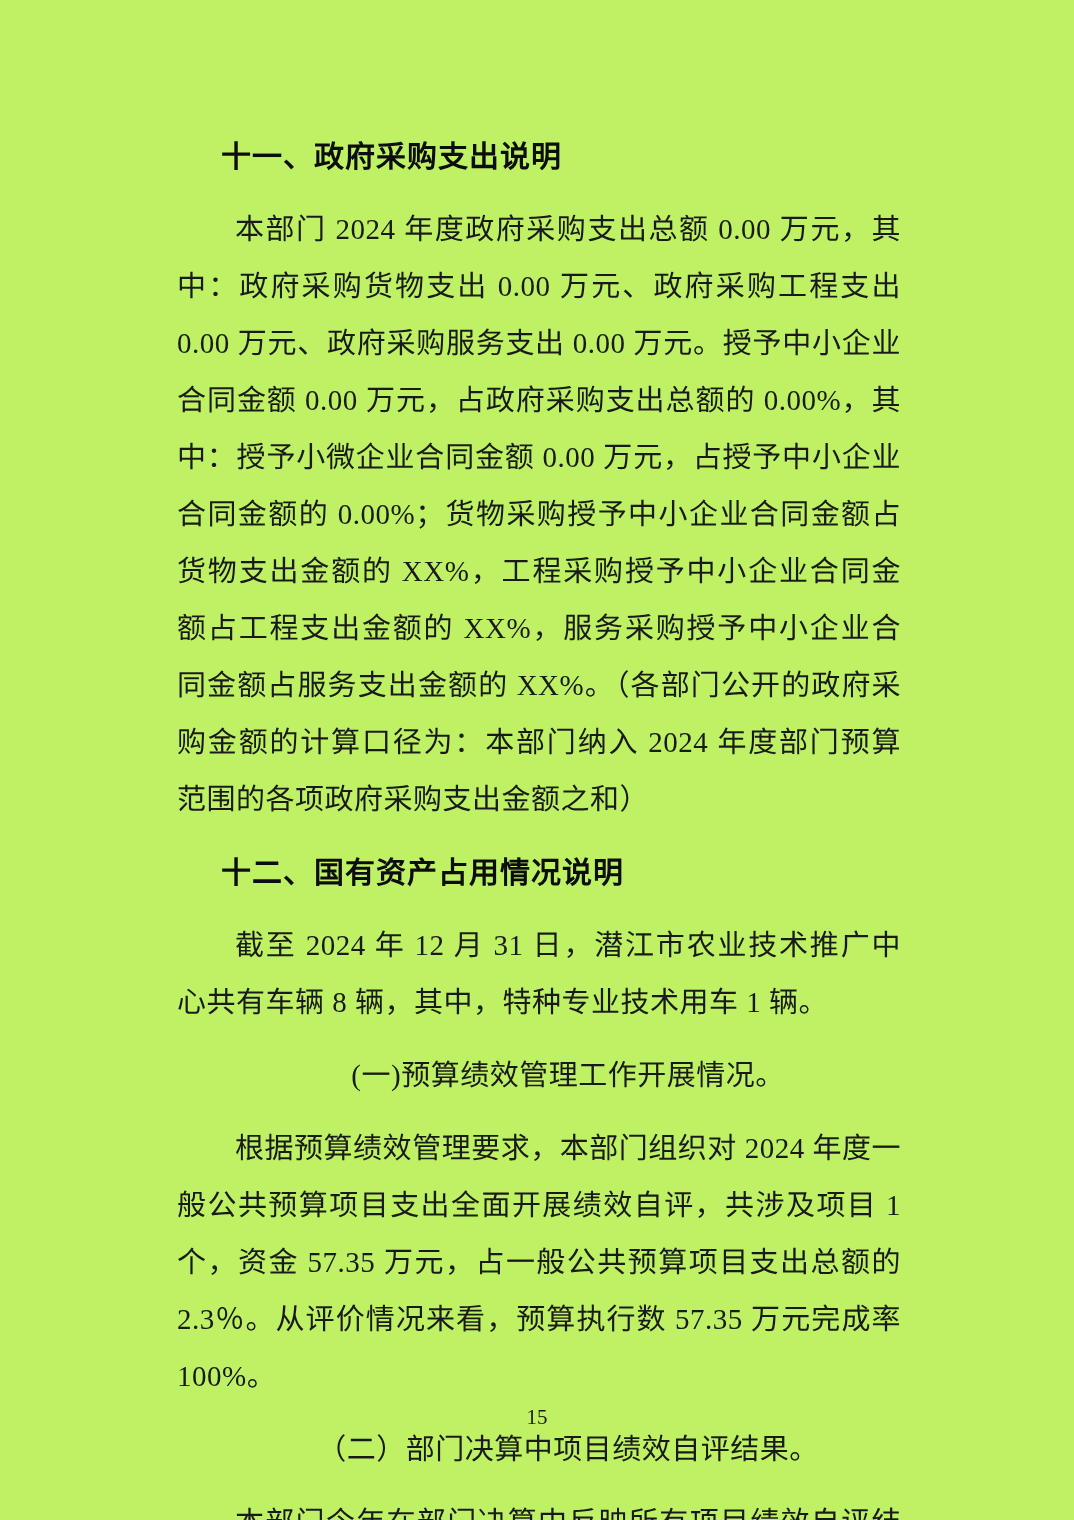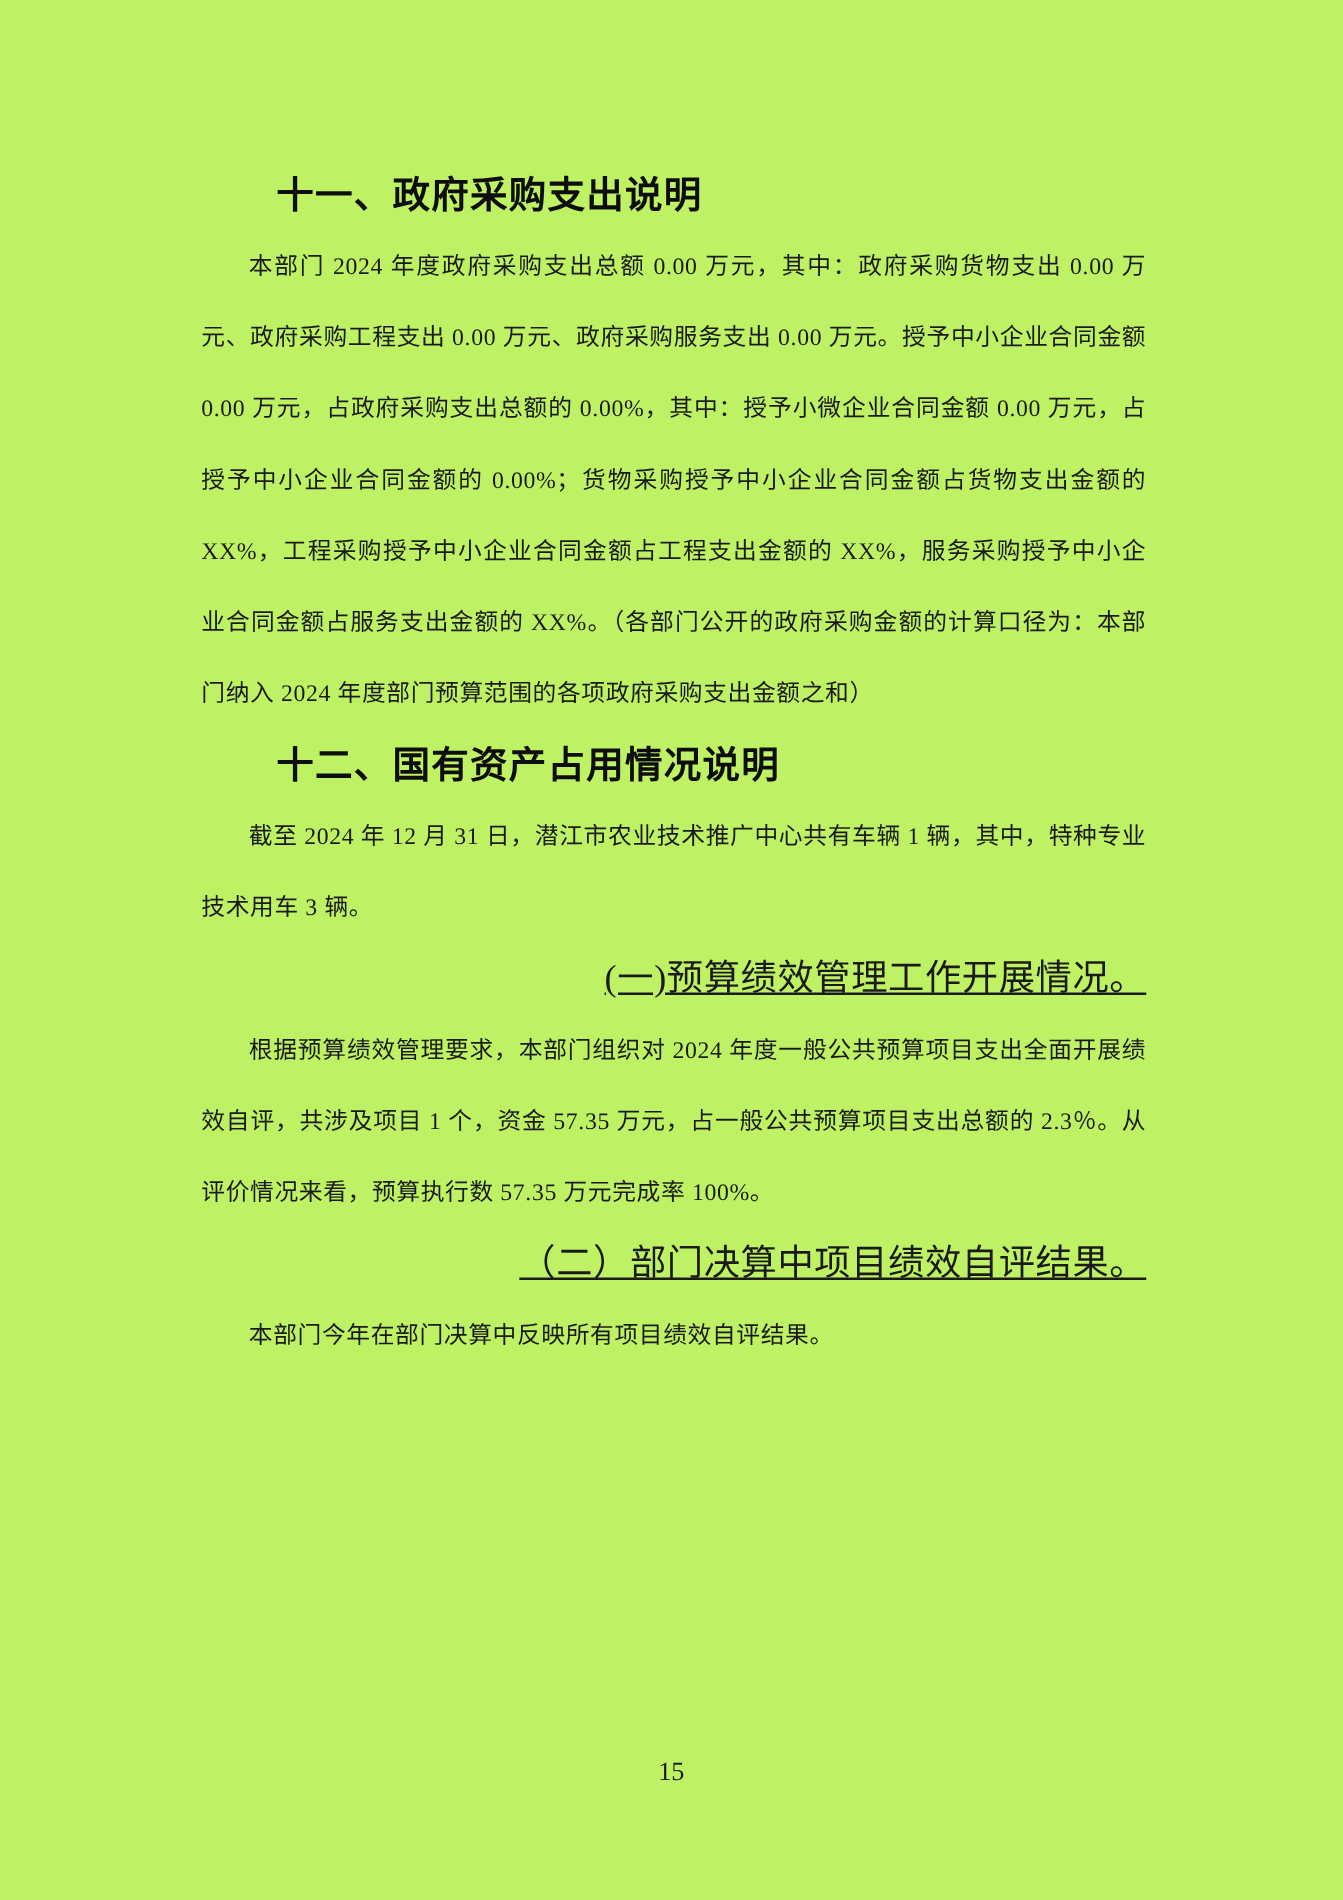--- a/index.html
+++ b/index.html
@@ -27,38 +27,37 @@
     margin: 0;
     font-family: "Liberation Sans", "DejaVu Sans", sans-serif;
     font-weight: 700;
     font-size: 30px;
     line-height: 57px;
     text-indent: 2em;
     letter-spacing: 1px;
     color: #0d0d0d;
   }
   .doc-paragraph {
-    margin: 0;
-    font-size: 19px;
+    margin: 16px;
+    font-size: 29px;
     line-height: 57px;
     text-indent: 2em;
     text-align: justify;
     text-justify: inter-ideograph;
     letter-spacing: 0.5px;
     color: #1a1a1a;
   }
   .doc-subheading {
     margin: 0;
     font-size: 29px;
     line-height: 57px;
     text-indent: 2em;
-    text-align: right;
+    text-align: center;
     letter-spacing: 0.5px;
     color: #1a1a1a;
-    text-decoration: underline;
   }
   .page-footer {
     position: absolute;
     left: 0;
     right: 0;
     top: 1405px;
     text-align: center;
   }
   .page-number {
     font-family: "Liberation Serif", "DejaVu Serif", serif;
@@ -71,21 +70,21 @@
 
 <div class="page">
   <div class="content">
 
     <h2 class="doc-heading">十一、政府采购支出说明</h2>
 
     <p class="doc-paragraph">本部门 2024 年度政府采购支出总额 0.00 万元，其中：政府采购货物支出 0.00 万元、政府采购工程支出 0.00 万元、政府采购服务支出 0.00 万元。授予中小企业合同金额 0.00 万元，占政府采购支出总额的 0.00%，其中：授予小微企业合同金额 0.00 万元，占授予中小企业合同金额的 0.00%；货物采购授予中小企业合同金额占货物支出金额的 XX%，工程采购授予中小企业合同金额占工程支出金额的 XX%，服务采购授予中小企业合同金额占服务支出金额的 XX%。（各部门公开的政府采购金额的计算口径为：本部门纳入 2024 年度部门预算范围的各项政府采购支出金额之和）</p>
 
     <h2 class="doc-heading">十二、国有资产占用情况说明</h2>
 
-    <p class="doc-paragraph">截至 2024 年 12 月 31 日，潜江市农业技术推广中心共有车辆 1 辆，其中，特种专业技术用车 3 辆。</p>
+    <p class="doc-paragraph">截至 2024 年 12 月 31 日，潜江市农业技术推广中心共有车辆 8 辆，其中，特种专业技术用车 1 辆。</p>
 
 
     <p class="doc-subheading">(一)预算绩效管理工作开展情况。</p>
 
     <p class="doc-paragraph">根据预算绩效管理要求，本部门组织对 2024 年度一般公共预算项目支出全面开展绩效自评，共涉及项目 1 个，资金 57.35 万元，占一般公共预算项目支出总额的 2.3％。从评价情况来看，预算执行数 57.35 万元完成率 100%。</p>
 
     <p class="doc-subheading">（二）部门决算中项目绩效自评结果。</p>
 
     <p class="doc-paragraph">本部门今年在部门决算中反映所有项目绩效自评结果。</p>
 

